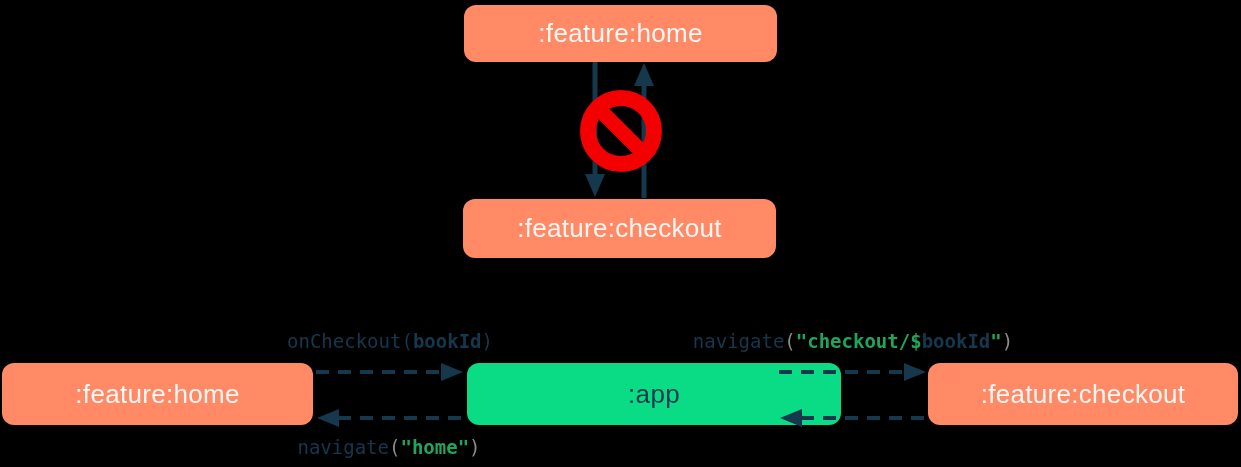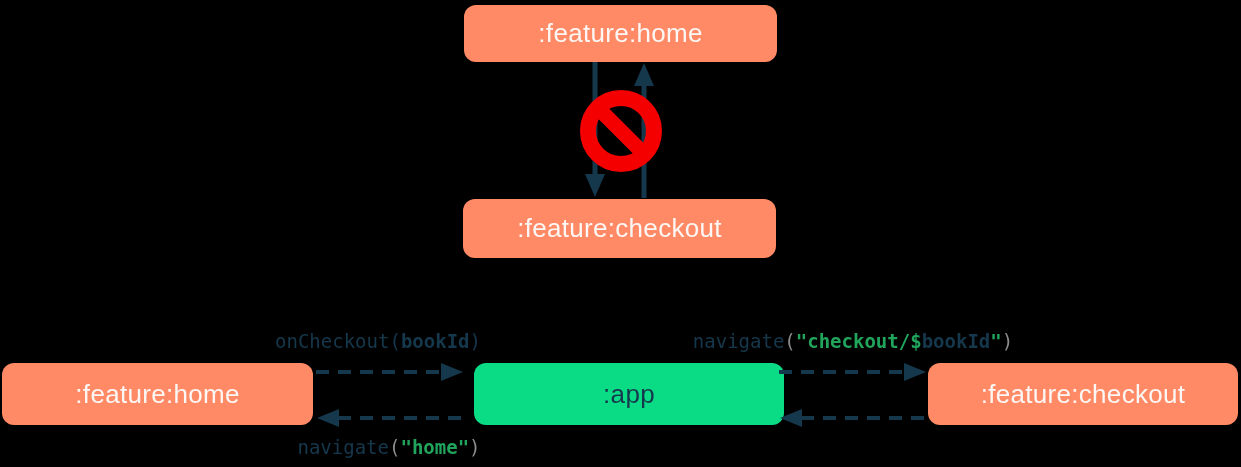--- a/index.html
+++ b/index.html
@@ -55,33 +55,33 @@
 
   <svg class="arrow-svg" style="left:577px;top:87px;" width="88" height="88" viewBox="0 0 88 88">
     <circle cx="44" cy="44" r="33" fill="none" stroke="#F40000" stroke-width="16"></circle>
     <line x1="21" y1="21" x2="67" y2="67" stroke="#F40000" stroke-width="15"></line>
   </svg>
 
   <div class="module-box coral" style="left:463px;top:199px;width:313px;height:59px;">
     <span>:feature:checkout</span>
   </div>
 
-  <div class="code-label" style="left:378px;top:330px;">
+  <div class="code-label" style="left:390px;top:330px;">
     <span class="c-navy">onCheckout</span><span class="c-navy">(</span><span class="c-navy-b">bookId</span><span class="c-navy">)</span>
   </div>
 
   <div class="code-label" style="left:853px;top:330px;">
     <span class="c-navy">navigate</span><span class="c-gray">(</span><span class="c-green-b">"checkout/$</span><span class="c-navy-b">bookId</span><span class="c-green-b">"</span><span class="c-gray">)</span>
   </div>
 
   <div class="module-box coral" style="left:2px;top:363px;width:311px;height:62px;">
     <span>:feature:home</span>
   </div>
 
-  <div class="module-box green" style="left:467px;top:363px;width:310px;height:62px;margin-left:7px;">
+  <div class="module-box green" style="left:467px;top:363px;width:374px;height:62px;">
     <span>:app</span>
   </div>
 
   <div class="module-box coral" style="left:928px;top:363px;width:310px;height:62px;">
     <span>:feature:checkout</span>
   </div>
 
   <svg class="arrow-svg" style="left:316px;top:362px;" width="148" height="20" viewBox="0 0 148 20">
     <line x1="0" y1="10" x2="126" y2="10" stroke="#16384D" stroke-width="4" stroke-dasharray="13 9"></line>
     <polygon points="125,1 125,19 147,10" fill="#16384D"></polygon>

